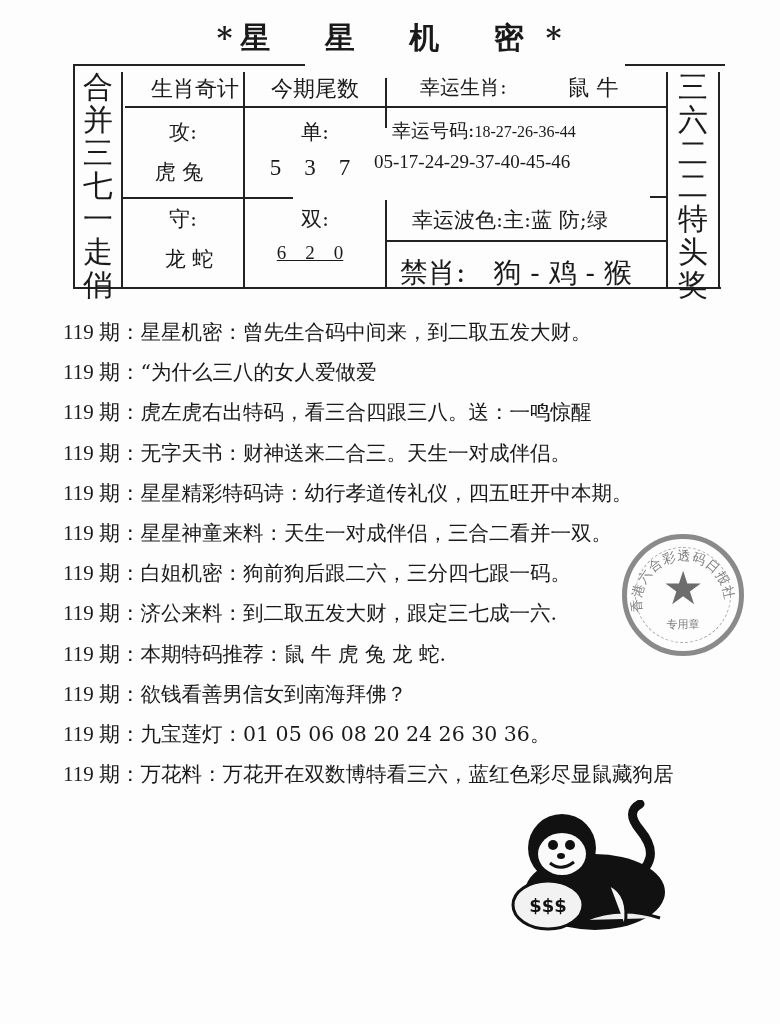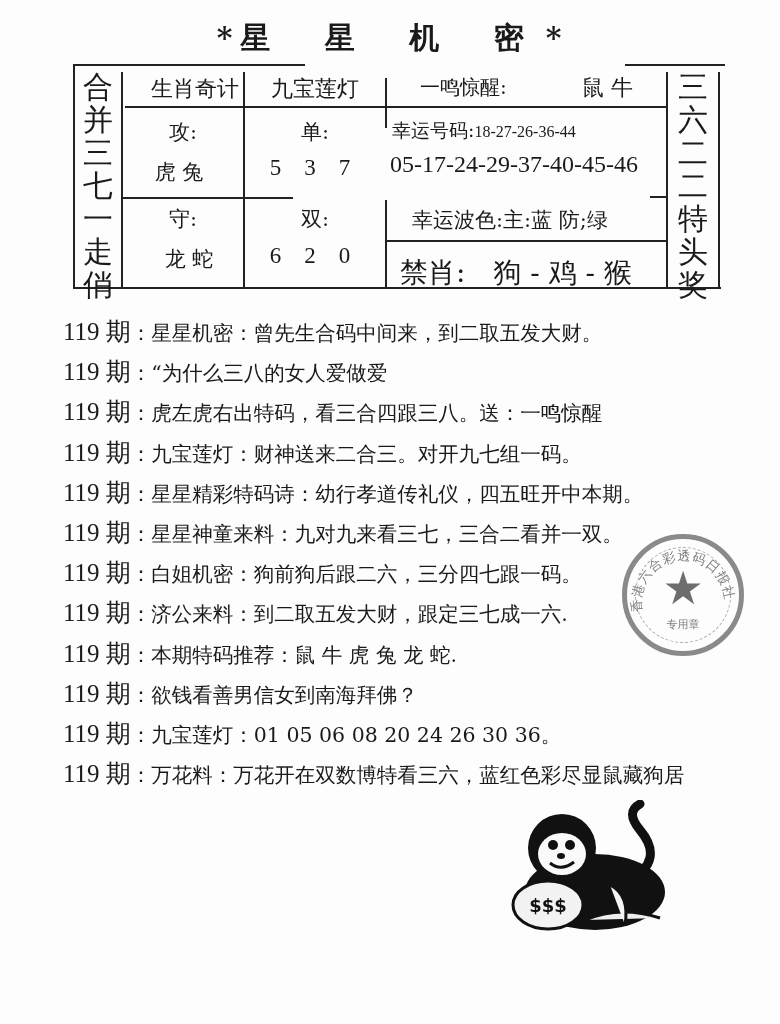--- a/index.html
+++ b/index.html
@@ -11,21 +11,21 @@
   .title {
     left:0; width:780px; top:18px; text-align:center;
     font-size:30px; font-weight:bold; letter-spacing:2px;
   }
   .title .word { letter-spacing:22px; margin-left:6px; }
   .ln { position:absolute; background:#222; }
   .cell { position:absolute; text-align:center; font-size:21px; }
   .vert { position:absolute; font-size:30px; line-height:33px; text-align:center; width:48px; }
   .lines { position:absolute; left:63px; top:312px; width:720px; }
   .line-row { height:40.2px; line-height:40px; font-size:20.5px; white-space:nowrap; }
-  .line-row .period { font-family:"Liberation Serif", serif; font-size:25px; }
+  .line-row .period { font-family:"Liberation Serif", serif; font-size:21px; }
   .stamp {
     position:absolute; left:622px; top:534px; width:122px; height:122px;
     border-radius:50%; border:5px solid #777; box-sizing:border-box; opacity:.85;
   }
   .stamp-inner {
     position:absolute; left:8px; top:8px; right:8px; bottom:8px;
     border-radius:50%; border:1.5px dashed #999;
   }
   .stamp-star { position:absolute; left:0; right:0; top:26px; text-align:center; font-size:46px; color:#555; line-height:46px; }
   .stamp-text { position:absolute; left:0; right:0; top:78px; text-align:center; font-size:11px; color:#666; }
@@ -71,51 +71,51 @@
     <div>三</div>
     <div>六</div>
     <div>二</div>
     <div>二</div>
     <div>特</div>
     <div>头</div>
     <div>奖</div>
   </div>
 
   <div class="cell" style="left:123px;top:74px;width:144px;font-size:22px;">生肖奇计</div>
-  <div class="cell" style="left:245px;top:74px;width:140px;font-size:22px;">九宝莲灯</div>
-  <div class="cell" style="left:420px;top:74px;width:120px;font-size:20px;text-align:left;">一鸣惊醒:</div>
-  <div class="cell" style="left:553px;top:73px;width:80px;font-size:22px;text-align:right;">鼠 牛</div>
+  <div class="cell" style="left:245px;top:74px;width:140px;font-size:22px;">今期尾数</div>
+  <div class="cell" style="left:420px;top:74px;width:120px;font-size:20px;text-align:left;">幸运生肖:</div>
+  <div class="cell" style="left:553px;top:73px;width:80px;font-size:22px;text-align:center;">鼠 牛</div>
 
   <div class="cell" style="left:123px;top:118px;width:120px;">攻:</div>
   <div class="cell" style="left:123px;top:158px;width:112px;">虎 兔</div>
   <div class="cell" style="left:123px;top:205px;width:120px;">守:</div>
   <div class="cell" style="left:123px;top:245px;width:132px;">龙 蛇</div>
 
   <div class="cell" style="left:245px;top:118px;width:140px;">单:</div>
   <div class="cell" style="left:245px;top:152px;width:130px;font-family:'Liberation Serif',serif;font-size:23px;">5　3　7</div>
   <div class="cell" style="left:245px;top:205px;width:140px;">双:</div>
-  <div class="cell" style="left:245px;top:240px;width:130px;font-family:'Liberation Serif',serif;font-size:23px;">6　2　0</div>
+  <div class="cell" style="left:245px;top:240px;width:130px;font-family:'Liberation Serif',serif;font-size:19px;text-decoration:underline;">6　2　0</div>
 
   <div class="cell" style="left:392px;top:118px;text-align:left;font-size:19px;white-space:nowrap;">
     <span>幸运号码:</span><span style="font-family:'Liberation Serif',serif;font-size:16px;">18-27-26-36-44</span>
   </div>
-  <div class="cell" style="left:390px;top:151px;text-align:left;font-family:'Liberation Serif',serif;font-size:24px;white-space:nowrap;">05-17-24-29-37-40-45-46</div>
+  <div class="cell" style="left:374px;top:151px;text-align:left;font-family:'Liberation Serif',serif;font-size:19px;white-space:nowrap;">05-17-24-29-37-40-45-46</div>
 
   <div class="cell" style="left:412px;top:206px;text-align:right;font-size:21px;white-space:nowrap;">幸运波色:主:蓝 防;绿</div>
 
   <div class="cell" style="left:400px;top:254px;text-align:left;font-size:28px;white-space:nowrap;">禁肖:　狗 - 鸡 - 猴</div>
 </div>
 
 <div class="lines">
   <div class="line-row"><span class="period">119 期</span><span>：星星机密：曾先生合码中间来，到二取五发大财。</span></div>
   <div class="line-row"><span class="period">119 期</span><span>：“为什么三八的女人爱做爱</span></div>
   <div class="line-row"><span class="period">119 期</span><span>：虎左虎右出特码，看三合四跟三八。送：一鸣惊醒</span></div>
-  <div class="line-row"><span class="period">119 期</span><span>：九宝莲灯：财神送来二合三。对开九七组一码。</span></div>
+  <div class="line-row"><span class="period">119 期</span><span>：无字天书：财神送来二合三。天生一对成伴侣。</span></div>
   <div class="line-row"><span class="period">119 期</span><span>：星星精彩特码诗：幼行孝道传礼仪，四五旺开中本期。</span></div>
-  <div class="line-row"><span class="period">119 期</span><span>：星星神童来料：九对九来看三七，三合二看并一双。</span></div>
+  <div class="line-row"><span class="period">119 期</span><span>：星星神童来料：天生一对成伴侣，三合二看并一双。</span></div>
   <div class="line-row"><span class="period">119 期</span><span>：白姐机密：狗前狗后跟二六，三分四七跟一码。</span></div>
   <div class="line-row"><span class="period">119 期</span><span>：济公来料：到二取五发大财，跟定三七成一六.</span></div>
   <div class="line-row"><span class="period">119 期</span><span>：本期特码推荐：鼠 牛 虎 兔 龙 蛇.</span></div>
   <div class="line-row"><span class="period">119 期</span><span>：欲钱看善男信女到南海拜佛？</span></div>
   <div class="line-row"><span class="period">119 期</span><span>：九宝莲灯：01 05 06 08 20 24 26 30 36。</span></div>
   <div class="line-row"><span class="period">119 期</span><span>：万花料：万花开在双数博特看三六，蓝红色彩尽显鼠藏狗居</span></div>
 </div>
 
 <div class="stamp">
   <svg class="stamp-arc" viewBox="0 0 112 112">

